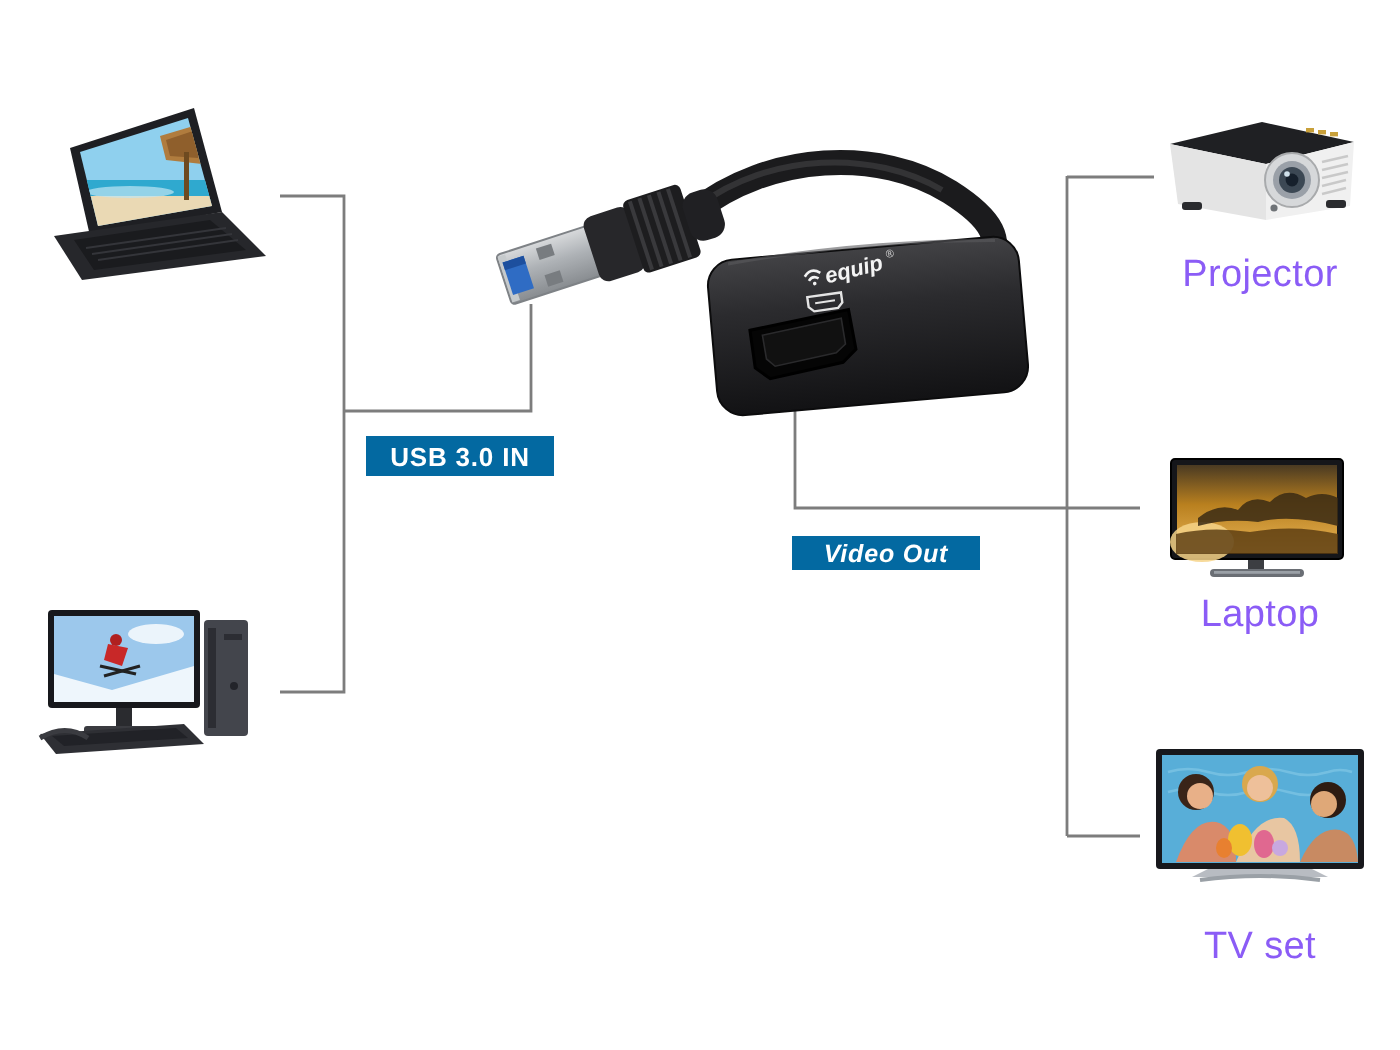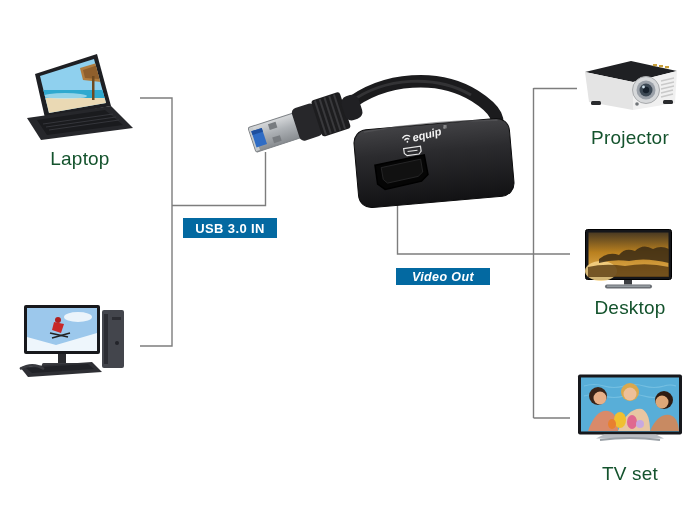--- a/index.html
+++ b/index.html
@@ -14,21 +14,21 @@
   .abs { position: absolute; }
   svg { display: block; }
   .lines-layer {
     position: absolute; left: 0; top: 0; width: 700px; height: 525px;
     pointer-events: none;
   }
   .dev-label {
     position: absolute;
     font-size: 19px;
     line-height: 22px;
-    color: #14532d;
+    color: #8b5cf6;
     text-align: center;
     letter-spacing: 0.2px;
   }
   .badge {
     position: absolute;
     background: #0369a1;
     color: #ffffff;
     font-size: 13px;
     font-weight: bold;
     display: flex;
@@ -72,21 +72,20 @@
       <ellipse cx="40" cy="44" rx="22" ry="3" fill="#bfe6f2" opacity="0.7"></ellipse>
     </g>
     <polygon points="2,66 86,54 108,76 16,88" fill="#26272b"></polygon>
     <polygon points="12,68 80,58 98,73 22,83" fill="#1a1b1e"></polygon>
     <g stroke="#34353a" stroke-width="1">
       <line x1="18" y1="72" x2="88" y2="62"></line>
       <line x1="21" y1="75" x2="91" y2="65"></line>
       <line x1="24" y1="78" x2="94" y2="68"></line>
     </g>
   </svg>
-  <div class="dev-label" style="left:25px; top:148px; width:110px;">Laptop</div>
 
   <svg class="abs" style="left:16px; top:303px;" width="120" height="76" viewBox="0 0 120 76">
     <rect x="8" y="2" width="76" height="49" rx="2" fill="#17181c"></rect>
     <rect x="11" y="5" width="70" height="43" fill="#9cc8ec"></rect>
     <polygon points="11,48 11,34 40,42 81,30 81,48" fill="#eef6fc"></polygon>
     <ellipse cx="62" cy="14" rx="14" ry="5" fill="#ffffff" opacity="0.8"></ellipse>
     <g>
       <circle cx="42" cy="17" r="3" fill="#b02020"></circle>
       <polygon points="38,19 48,21 45,30 36,27" fill="#c82828"></polygon>
       <line x1="34" y1="30" x2="52" y2="34" stroke="#222" stroke-width="1.6"></line>
@@ -142,21 +141,21 @@
     </defs>
     <rect x="0.5" y="0.5" width="86" height="50" rx="2" fill="#15161a" stroke="#000"></rect>
     <rect x="3.5" y="3.5" width="80" height="44" fill="url(#sunset)"></rect>
     <ellipse cx="16" cy="42" rx="16" ry="10" fill="#f6d488" opacity="0.85"></ellipse>
     <path d="M14,30 Q24,22 34,26 Q40,18 50,22 Q58,14 68,20 Q76,16 84,20 L84,34 Q60,28 44,32 Q28,30 14,34 Z" fill="#3a2a14" opacity="0.85"></path>
     <path d="M3,38 Q20,34 40,37 Q62,33 84,38 L84,48 L3,48 Z" fill="#56380f" opacity="0.8"></path>
     <rect x="39" y="51" width="8" height="4.5" fill="#3c3e42"></rect>
     <rect x="20" y="55.5" width="47" height="4" rx="2" fill="#6a6e74"></rect>
     <rect x="22" y="56.5" width="43" height="1.4" fill="#9aa0a6"></rect>
   </svg>
-  <div class="dev-label" style="left:585px; top:297px; width:90px;">Desktop</div>
+  <div class="dev-label" style="left:585px; top:297px; width:90px;">Laptop</div>
 
   <svg class="abs" style="left:576px; top:374px;" width="108" height="69" viewBox="0 0 108 69">
     <rect x="2" y="0.5" width="104" height="60" rx="2" fill="#17181c"></rect>
     <rect x="5" y="3.5" width="98" height="54" fill="#58aed8"></rect>
     <g stroke="#7cc4e4" stroke-width="1.2" opacity="0.8">
       <path d="M8,12 q10,-3 20,0 q10,3 20,0 q10,-3 20,0 q10,3 20,0 q6,-2 12,0" fill="none"></path>
       <path d="M8,22 q10,-3 20,0 q10,3 20,0 q10,-3 20,0 q10,3 20,0" fill="none"></path>
     </g>
     <g>
       <circle cx="22" cy="22" r="9" fill="#3a2418"></circle>

